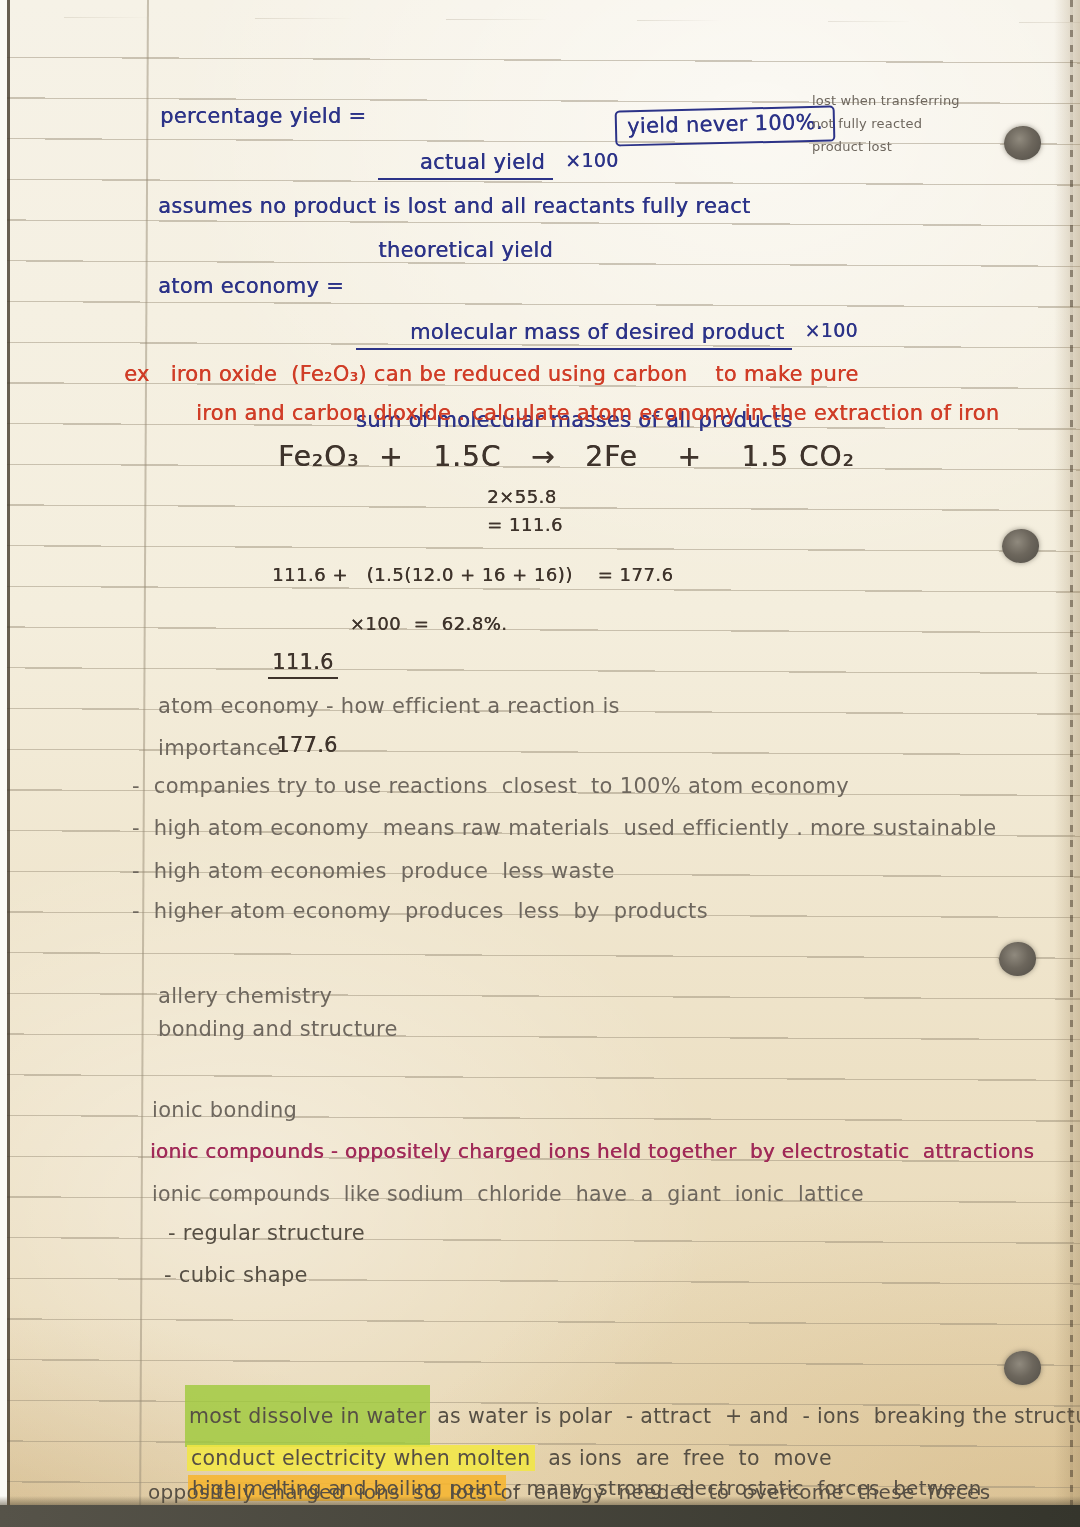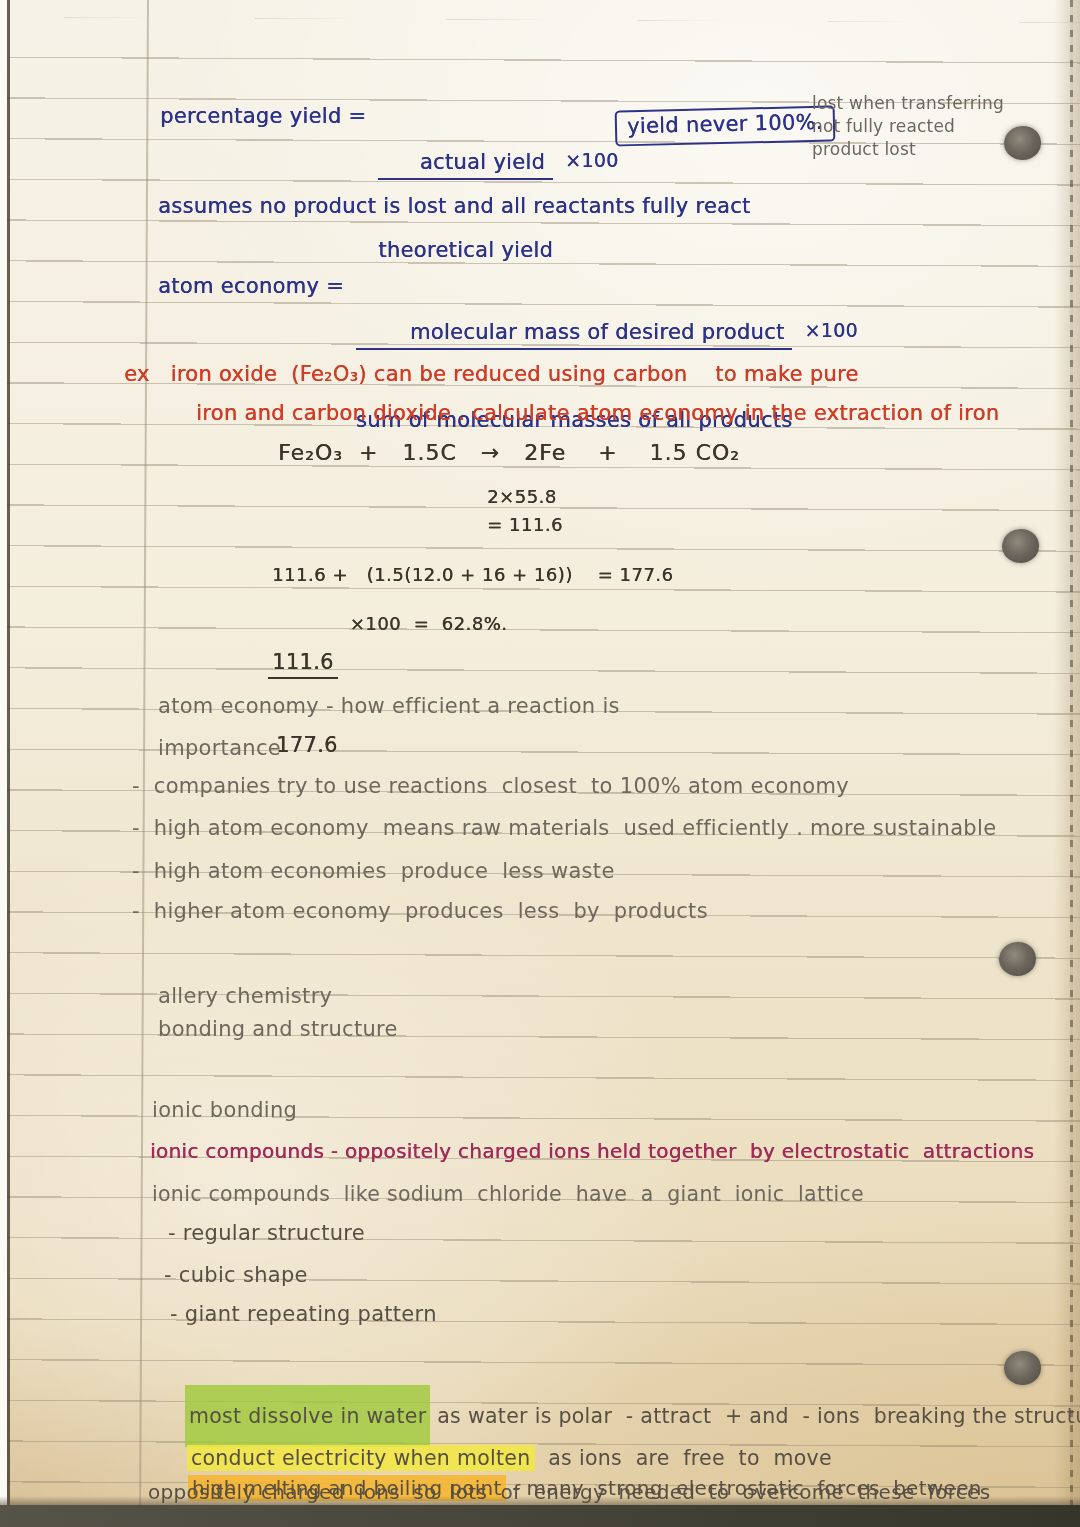--- a/index.html
+++ b/index.html
@@ -33,22 +33,22 @@
   .pencil{color:#6e675e}
   .pencil-d{color:#564f44}
   .magenta{color:#a02a58;text-shadow:.4px 0 0 #a02a58}
   .formula{display:flex;align-items:flex-start;gap:12px}
   .frac{display:inline-block;text-align:right}
   .frac .num{display:block;border-bottom:2.5px solid currentColor;padding:0 8px 4px}
   .frac .den{display:block;padding-top:8px}
   .f-lhs{margin-top:4px}
   .f-mult{margin-top:49px;font-size:19px}
   .yield-box{border:2.5px solid #2c3388;border-radius:5px;padding:2px 10px 5px;transform:rotate(-1.3deg);font-size:21px}
-  .anno{font-size:17px;letter-spacing:.2px}
-  .eq{font-size:22px;letter-spacing:1px}
+  .anno{font-size:13px;letter-spacing:.2px}
+  .eq{font-size:28px;letter-spacing:1px}
   .work{font-size:18px;letter-spacing:.5px}
   .hl-g{background:rgba(157,201,58,.8);padding:19px 4px}
   .hl-y{background:rgba(242,231,66,.85);padding:1px 4px}
   .hl-o{background:rgba(246,181,47,.88);padding:1px 4px}
   .sm{font-size:20.5px}
 </style>
 </head>
 <body>
 
 <div class="page">
@@ -112,21 +112,20 @@
 
     <div class="t pencil" style="left:158px;top:984px">allery chemistry</div>
     <div class="t pencil" style="left:158px;top:1017px">bonding and structure</div>
 
     <div class="t pencil" style="left:152px;top:1098px">ionic bonding</div>
     <div class="t magenta" style="left:150px;top:1140px;font-size:20px">ionic compounds - oppositely charged ions held together  by electrostatic  attractions</div>
     <div class="t pencil sm" style="left:152px;top:1182px">ionic compounds  like sodium  chloride  have  a  giant  ionic  lattice</div>
 
     <div class="t pencil-d" style="left:168px;top:1221px">- regular structure</div>
     <div class="t pencil-d" style="left:164px;top:1263px">- cubic shape</div>
-    <div class="t pencil-d" style="left:170px;top:1302px">- giant repeating pattern</div>
 
     <div class="t pencil-d sm" style="left:144px;top:1380px">
       <span class="hl-g">most dissolve in water</span><span> as water is polar  - attract  + and  - ions  breaking the structure</span>
     </div>
     <div class="t pencil-d sm" style="left:146px;top:1422px">
       <span class="hl-y">conduct electricity when molten</span><span>  as ions  are  free  to  move</span>
     </div>
     <div class="t pencil-d" style="left:148px;top:1453px;font-size:20px">
       <span class="hl-o">high melting and boiling point</span><span> - many  strong  electrostatic  forces  between</span>
     </div>

